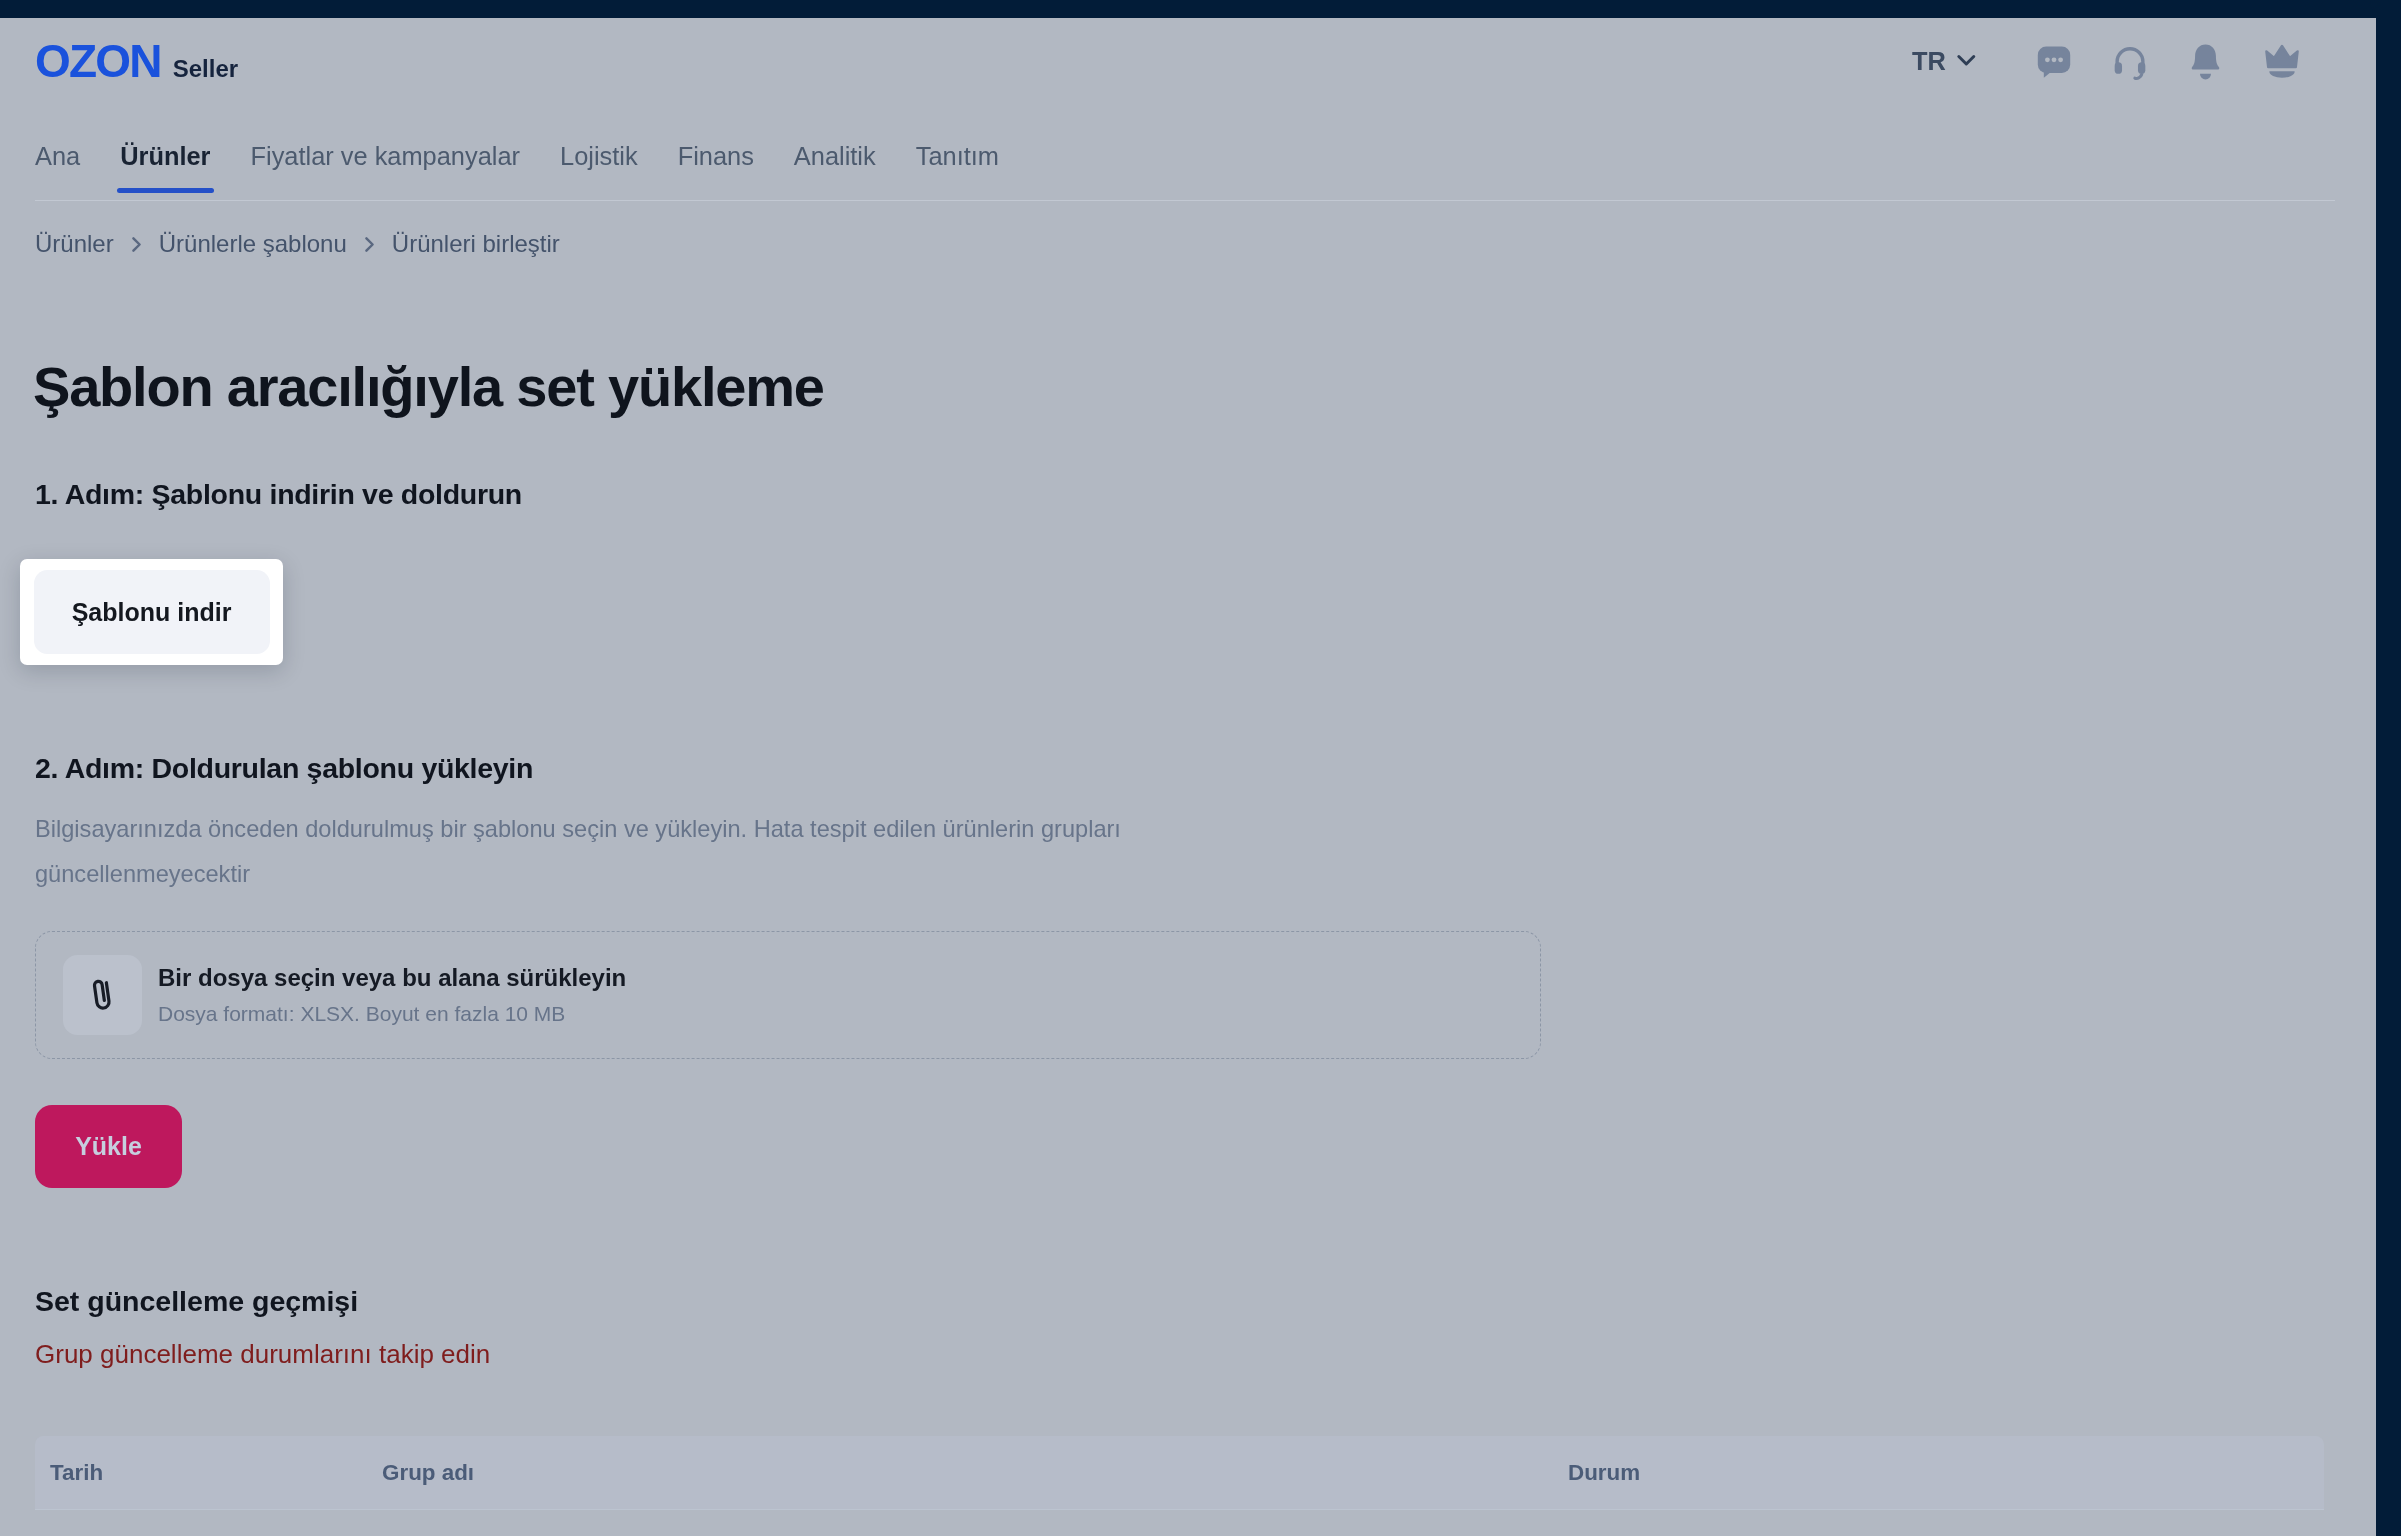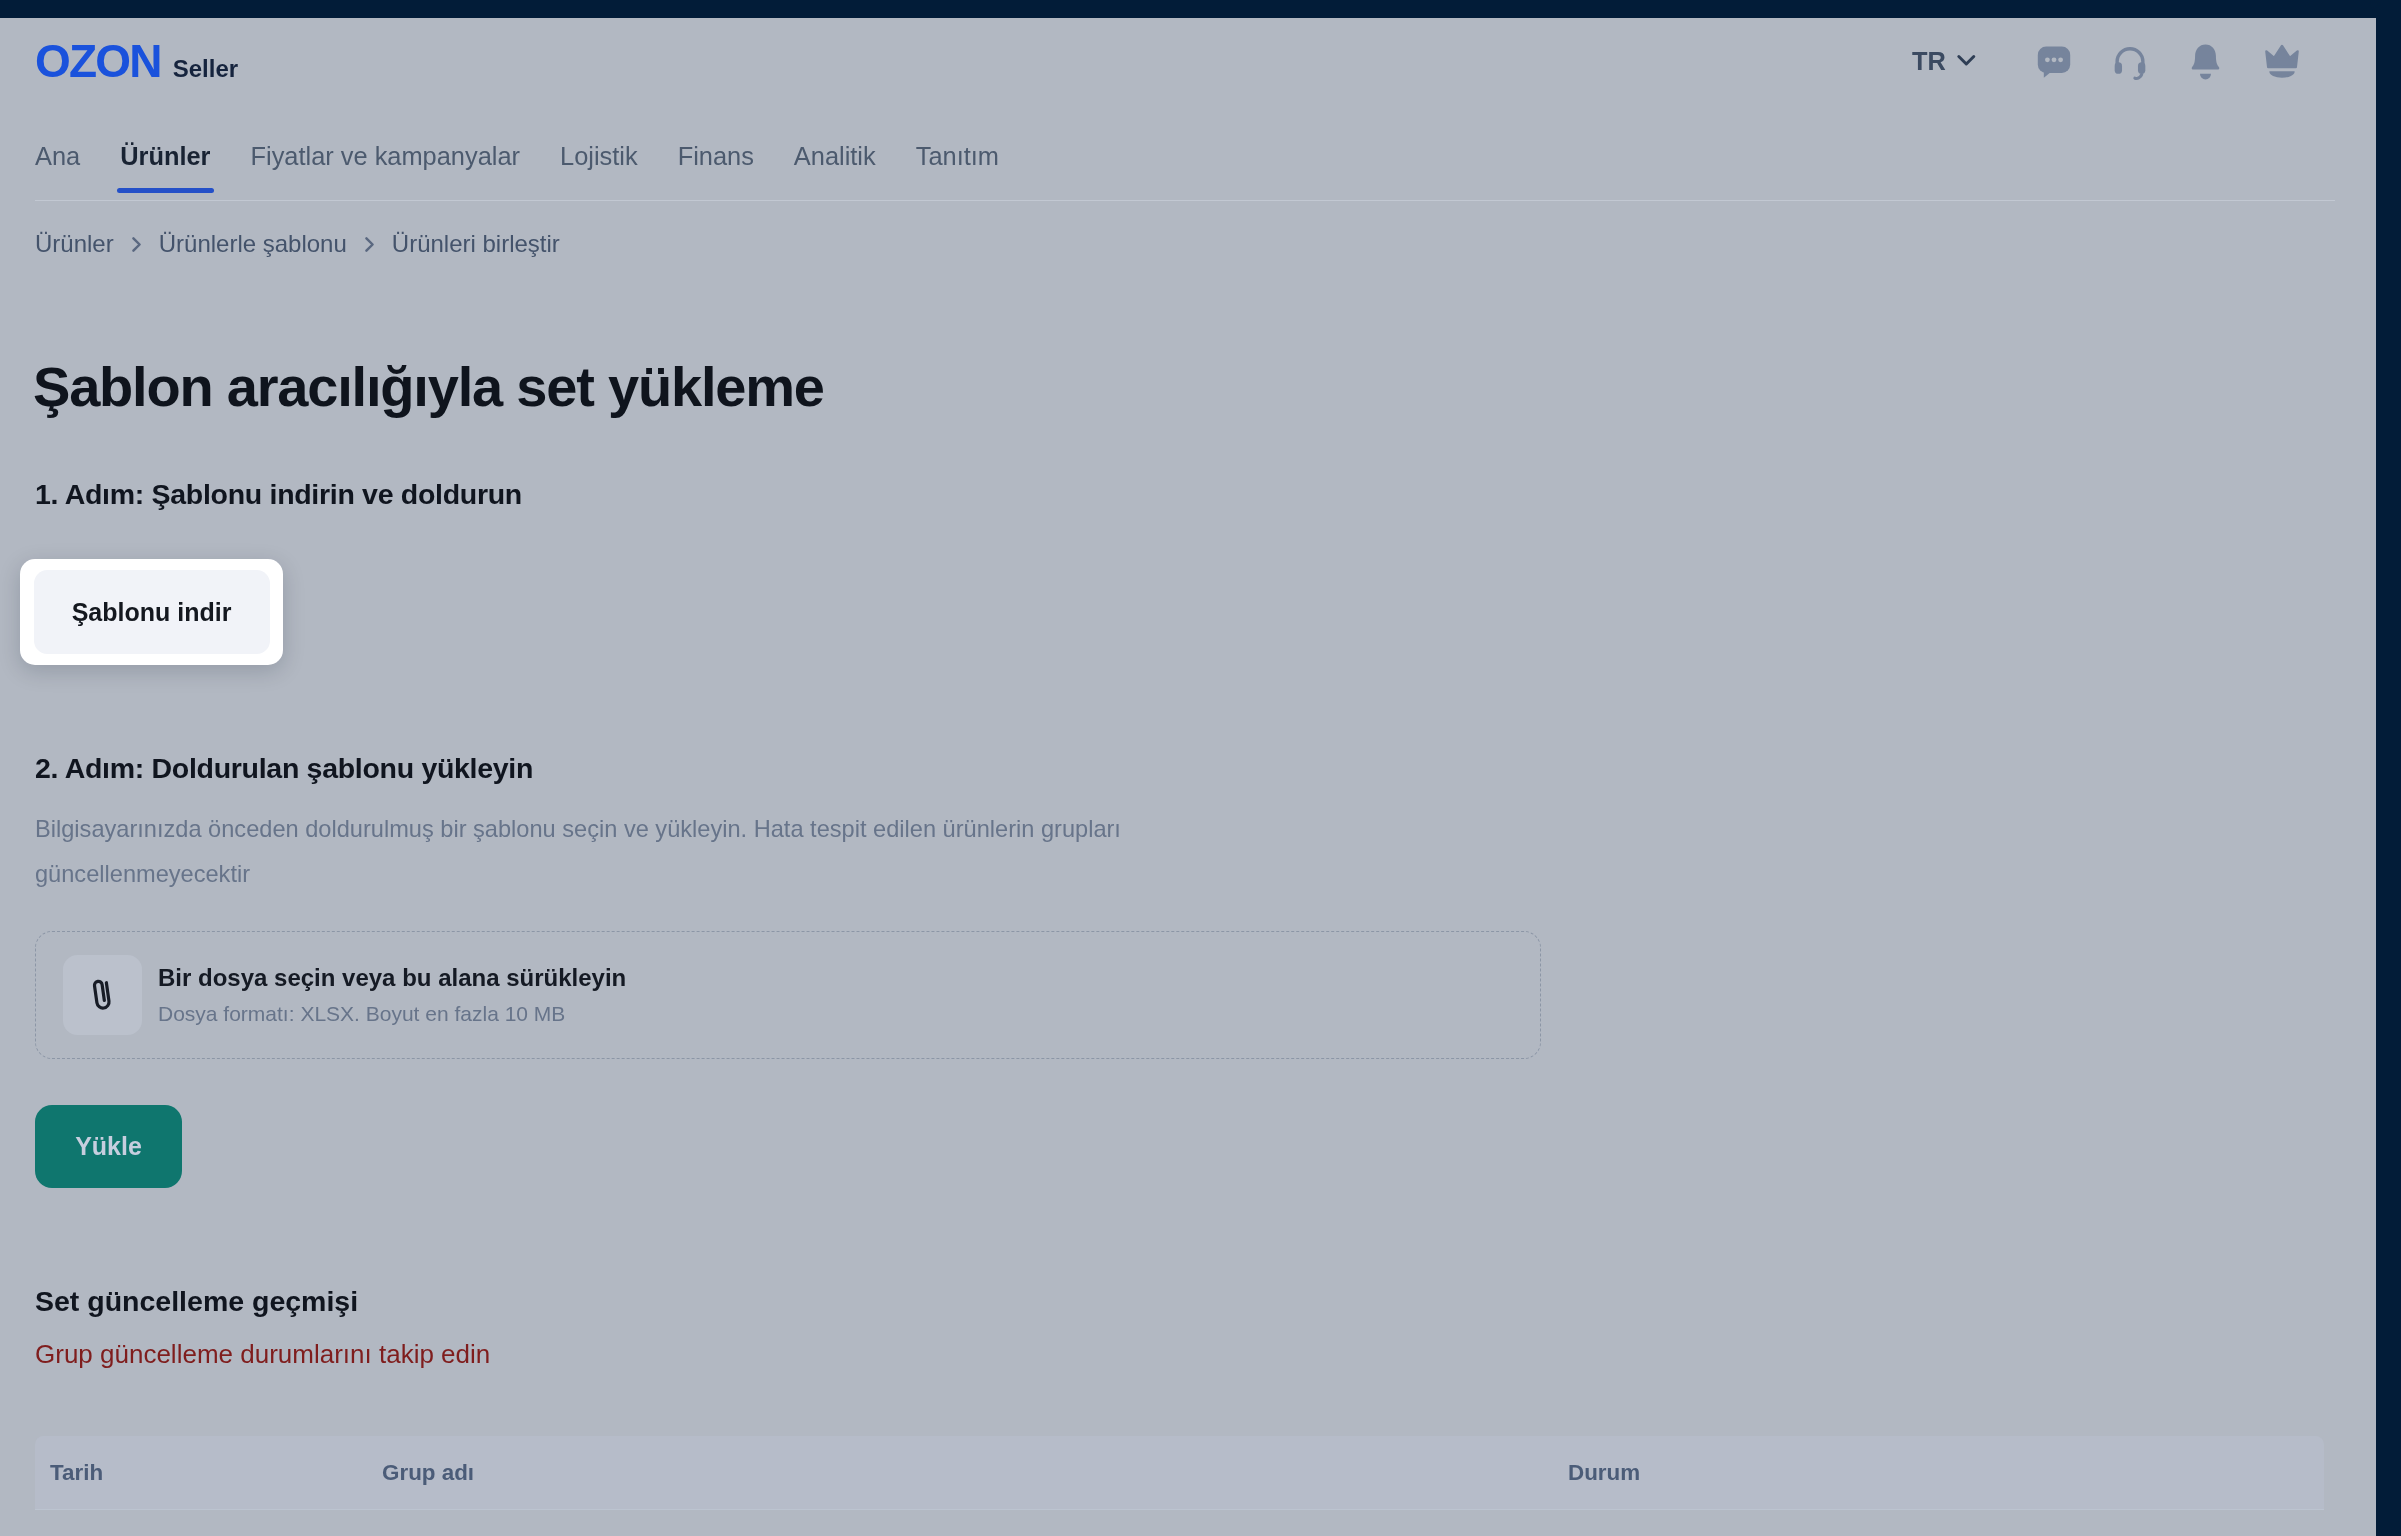--- a/index.html
+++ b/index.html
@@ -31,32 +31,32 @@
   .crumb{font-size:24px;color:#44536b;cursor:pointer;white-space:nowrap;}
   .crumb-sep{display:flex;align-items:center;color:#5a6880;}
   
   .h1{position:absolute;left:33px;top:298px;font-size:56px;font-weight:800;letter-spacing:-1.2px;color:#0f141d;}
   .step-h{position:absolute;left:35px;font-size:28.5px;font-weight:700;color:#10151f;letter-spacing:-0.3px;}
   .step1-h{top:460px;}
   .step2-h{top:734px;}
   .desc{position:absolute;left:35px;top:789px;font-size:23.6px;line-height:45px;color:#67748a;}
   .desc span{display:block;}
   
-  .spotlight{position:absolute;left:20px;top:541px;width:263px;height:106px;background:#ffffff;border-radius:15px;
+  .spotlight{position:absolute;left:20px;top:541px;width:263px;height:106px;background:#ffffff;border-radius:7px;
     box-shadow:0 6px 22px rgba(10,20,40,.18);display:flex;align-items:center;justify-content:center;}
   .btn-secondary{width:236px;height:84px;border-radius:13.3px;background:#f1f3f8;border:none;
     font-family:inherit;font-size:25px;font-weight:700;color:#14181f;cursor:pointer;display:flex;align-items:center;justify-content:center;}
   
   .dropzone{position:absolute;left:35px;top:913px;width:1506px;height:128px;border:1.8px dashed #8c96a6;border-radius:17px;
     display:flex;align-items:center;padding-left:27px;box-sizing:border-box;gap:16px;cursor:pointer;}
   .clip-tile{width:79px;height:80px;border-radius:14.5px;background:#bbc1cc;display:flex;align-items:center;justify-content:center;flex:0 0 auto;}
   .dz-title{font-size:24px;font-weight:600;color:#151a24;}
   .dz-hint{font-size:21px;color:#67748a;margin-top:9.7px;}
   
-  .btn-primary{position:absolute;left:35px;top:1087px;width:147px;height:83px;border-radius:17px;background:#0f766e;border:none;
+  .btn-primary{position:absolute;left:35px;top:1087px;width:147px;height:83px;border-radius:17px;background:#be185d;border:none;
     font-family:inherit;font-size:25px;font-weight:700;color:#c6cede;cursor:pointer;display:flex;align-items:center;justify-content:center;}
   
   .hist-h{position:absolute;left:35px;top:1267px;font-size:28.5px;font-weight:700;color:#10151f;}
   .hist-sub{position:absolute;left:35px;top:1321px;font-size:26px;color:#7f1d1d;}
   .table-head{position:absolute;left:35px;top:1418px;width:2289px;height:74px;background:#b6bcc9;
     border-radius:8.5px 8.5px 0 0;border-bottom:1.8px solid #bcc4d0;box-sizing:border-box;}
   .th{position:absolute;top:23.6px;font-size:22.4px;font-weight:700;color:#4b5c78;}
   .th-date{left:15px;}
   .th-file{left:347px;}
   .th-status{left:1533px;}

